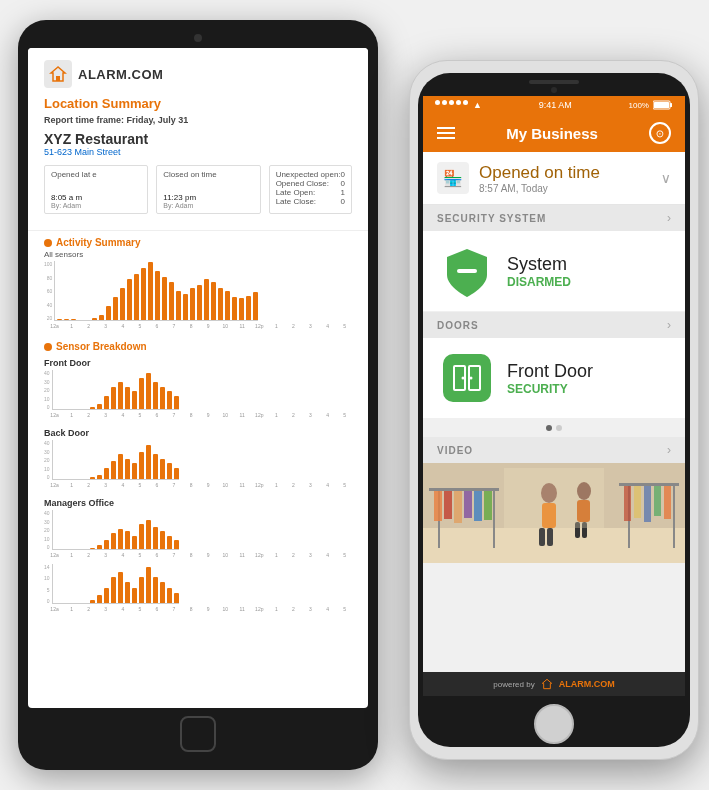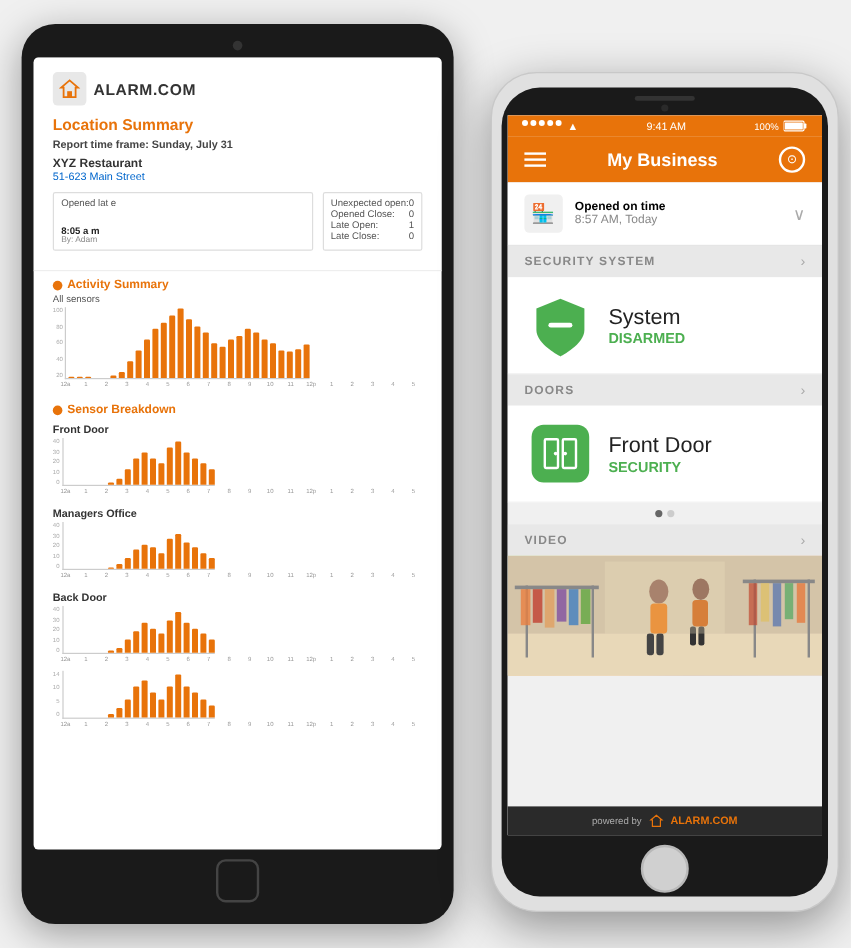--- a/index.html
+++ b/index.html
@@ -70,37 +70,37 @@
       font-size: 13px; font-weight: 700; color: #333; letter-spacing: 0.5px;
     }
     .location-summary-title {
       color: #e8730a;
       font-size: 13px; font-weight: 700;
       margin-bottom: 4px;
     }
     .report-timeframe {
       font-size: 9px; color: #444; font-weight: 600; margin-bottom: 6px;
     }
-    .location-name { font-size: 10px; font-weight: 700; color: #333; }
+    .location-name { font-size: 14px; font-weight: 700; color: #333; }
     .location-addr { font-size: 9px; color: #0066cc; }
 
     .stats-row {
       display: flex;
       gap: 8px;
       margin: 8px 0;
       font-size: 8px;
     }
     .stat-box {
       border: 1px solid #ddd;
       padding: 4px 6px;
       border-radius: 2px;
       flex: 1;
     }
     .stat-label { color: #555; margin-bottom: 14px; }
-    .stat-value { font-weight: 700; color: #222; }
+    .stat-value { font-weight: 400; color: #222; }
     .stat-sub { color: #888; font-size: 7px; }
 
     .unexpected-box {
       font-size: 8px; color: #555;
       border: 1px solid #ddd;
       padding: 4px 6px;
       border-radius: 2px;
     }
     .unexpected-box .row { display: flex; justify-content: space-between; }
 
@@ -268,21 +268,21 @@
       border-bottom: 1px solid #e5e5e5;
     }
     .store-icon {
       width: 32px; height: 32px;
       background: #f0f0f0;
       border-radius: 4px;
       display: flex; align-items: center; justify-content: center;
       font-size: 16px;
     }
     .open-text { flex: 1; }
-    .open-title { font-size: 10px; font-weight: 700; color: #000000; }
+    .open-title { font-size: 17px; font-weight: 400; color: #a16207; }
     .open-sub { font-size: 10px; color: #888; }
     .chevron-down { font-size: 14px; color: #aaa; }
 
     
     .section-header {
       background: #e8e8e8;
       padding: 6px 14px;
       display: flex;
       align-items: center;
       justify-content: space-between;
@@ -368,28 +368,33 @@
         <div class="alarm-logo">
           <div class="alarm-logo-icon">
             <svg width="18" height="18" viewBox="0 0 18 18">
               <polygon points="9,2 2,8 4,8 4,16 14,16 14,8 16,8" fill="none" stroke="#e8730a" stroke-width="1.5"></polygon>
               <rect x="7" y="11" width="4" height="5" fill="#e8730a"></rect>
             </svg>
           </div>
           <span class="alarm-logo-text">ALARM.COM</span>
         </div>
         <div class="location-summary-title">Location Summary</div>
-        <div class="report-timeframe">Report time frame: Sunday, July 31</div>
+        <div class="report-timeframe">Report time frame: Friday, July 31</div>
         <div class="location-name">XYZ Restaurant</div>
         <div class="location-addr">51-623 Main Street</div>
 
         <div class="stats-row">
           <div class="stat-box">
             <div class="stat-label">Opened lat e</div>
             <div class="stat-value">8:05 a m</div>
+            <div class="stat-sub">By: Adam</div>
+          </div>
+          <div class="stat-box">
+            <div class="stat-label">Closed on time</div>
+            <div class="stat-value">11:23 pm</div>
             <div class="stat-sub">By: Adam</div>
           </div>
           <div class="unexpected-box">
             <div class="row">
               <span>Unexpected open:</span>
               <span>0</span>
             </div>
             <div class="row">
               <span>Opened Close:</span>
               <span>0</span>
@@ -522,20 +527,74 @@
                 <span>12p</span>
                 <span>1</span>
                 <span>2</span>
                 <span>3</span>
                 <span>4</span>
                 <span>5</span>
               </div>
             </div>
           </div>
           <div>
+            <div class="sensor-section-title">Back Door</div>
+            <div class="chart-area">
+              <div class="chart-row">
+                <div class="y-labels small">
+                  <span>40</span>
+                  <span>30</span>
+                  <span>20</span>
+                  <span>10</span>
+                  <span>0</span>
+                </div>
+                <div class="bar-chart small">
+                  <div class="bar" style="height: 0px;"></div>
+                  <div class="bar" style="height: 0px;"></div>
+                  <div class="bar" style="height: 0px;"></div>
+                  <div class="bar" style="height: 0px;"></div>
+                  <div class="bar" style="height: 0px;"></div>
+                  <div class="bar" style="height: 1.8px;"></div>
+                  <div class="bar" style="height: 4.5px;"></div>
+                  <div class="bar" style="height: 10.8px;"></div>
+                  <div class="bar" style="height: 18px;"></div>
+                  <div class="bar" style="height: 25.2px;"></div>
+                  <div class="bar" style="height: 19.8px;"></div>
+                  <div class="bar" style="height: 16.2px;"></div>
+                  <div class="bar" style="height: 27px;"></div>
+                  <div class="bar" style="height: 34.2px;"></div>
+                  <div class="bar" style="height: 25.2px;"></div>
+                  <div class="bar" style="height: 19.8px;"></div>
+                  <div class="bar" style="height: 16.2px;"></div>
+                  <div class="bar" style="height: 10.8px;"></div>
+                </div>
+              </div>
+              <div class="chart-x-labels">
+                <span>12a</span>
+                <span>1</span>
+                <span>2</span>
+                <span>3</span>
+                <span>4</span>
+                <span>5</span>
+                <span>6</span>
+                <span>7</span>
+                <span>8</span>
+                <span>9</span>
+                <span>10</span>
+                <span>11</span>
+                <span>12p</span>
+                <span>1</span>
+                <span>2</span>
+                <span>3</span>
+                <span>4</span>
+                <span>5</span>
+              </div>
+            </div>
+          </div>
+          <div>
             <div class="sensor-section-title">Managers Office</div>
             <div class="chart-area">
               <div class="chart-row">
                 <div class="y-labels small">
                   <span>40</span>
                   <span>30</span>
                   <span>20</span>
                   <span>10</span>
                   <span>0</span>
                 </div>
@@ -576,74 +635,20 @@
                 <span>12p</span>
                 <span>1</span>
                 <span>2</span>
                 <span>3</span>
                 <span>4</span>
                 <span>5</span>
               </div>
             </div>
           </div>
           <div>
-            <div class="sensor-section-title">Back Door</div>
-            <div class="chart-area">
-              <div class="chart-row">
-                <div class="y-labels small">
-                  <span>40</span>
-                  <span>30</span>
-                  <span>20</span>
-                  <span>10</span>
-                  <span>0</span>
-                </div>
-                <div class="bar-chart small">
-                  <div class="bar" style="height: 0px;"></div>
-                  <div class="bar" style="height: 0px;"></div>
-                  <div class="bar" style="height: 0px;"></div>
-                  <div class="bar" style="height: 0px;"></div>
-                  <div class="bar" style="height: 0px;"></div>
-                  <div class="bar" style="height: 1.8px;"></div>
-                  <div class="bar" style="height: 4.5px;"></div>
-                  <div class="bar" style="height: 10.8px;"></div>
-                  <div class="bar" style="height: 18px;"></div>
-                  <div class="bar" style="height: 25.2px;"></div>
-                  <div class="bar" style="height: 19.8px;"></div>
-                  <div class="bar" style="height: 16.2px;"></div>
-                  <div class="bar" style="height: 27px;"></div>
-                  <div class="bar" style="height: 34.2px;"></div>
-                  <div class="bar" style="height: 25.2px;"></div>
-                  <div class="bar" style="height: 19.8px;"></div>
-                  <div class="bar" style="height: 16.2px;"></div>
-                  <div class="bar" style="height: 10.8px;"></div>
-                </div>
-              </div>
-              <div class="chart-x-labels">
-                <span>12a</span>
-                <span>1</span>
-                <span>2</span>
-                <span>3</span>
-                <span>4</span>
-                <span>5</span>
-                <span>6</span>
-                <span>7</span>
-                <span>8</span>
-                <span>9</span>
-                <span>10</span>
-                <span>11</span>
-                <span>12p</span>
-                <span>1</span>
-                <span>2</span>
-                <span>3</span>
-                <span>4</span>
-                <span>5</span>
-              </div>
-            </div>
-          </div>
-          <div>
             <div class="chart-area">
               <div class="chart-row">
                 <div class="y-labels small">
                   <span>14</span>
                   <span>10</span>
                   <span>5</span>
                   <span>0</span>
                 </div>
                 <div class="bar-chart small">
                   <div class="bar" style="height: 0px;"></div>

